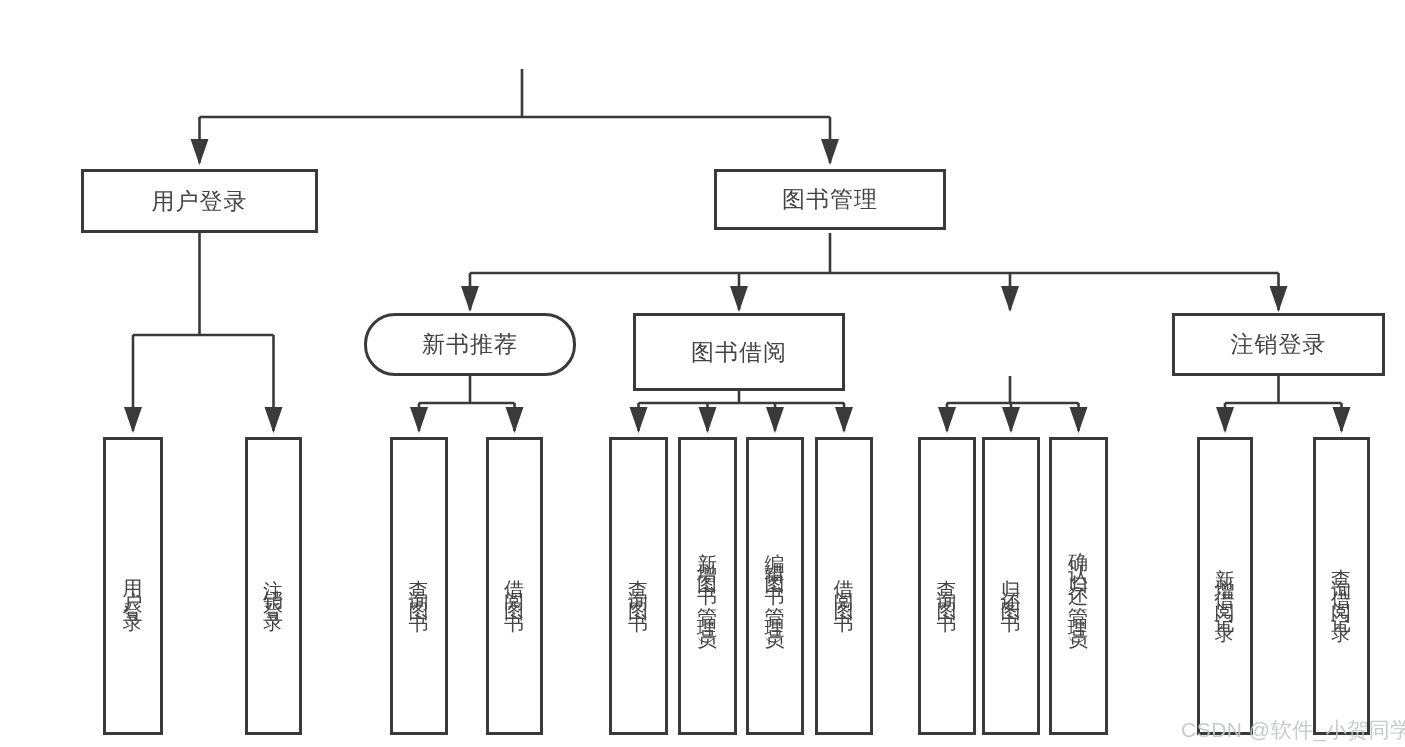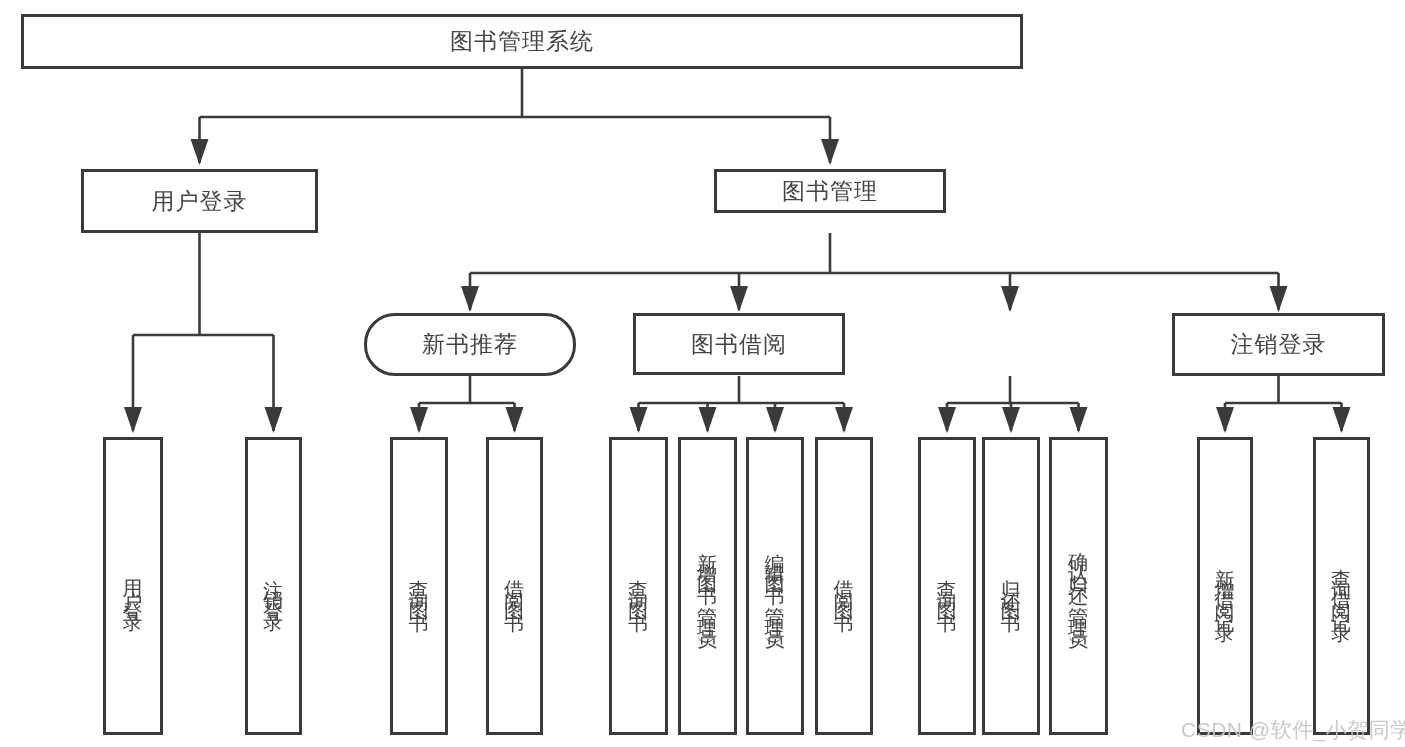--- a/index.html
+++ b/index.html
@@ -90,35 +90,32 @@
       <line x1="947" y1="403" x2="947" y2="431" marker-end="url(#arrow)"></line>
       <line x1="1011" y1="403" x2="1011" y2="431" marker-end="url(#arrow)"></line>
       <line x1="1078.5" y1="403" x2="1078.5" y2="431" marker-end="url(#arrow)"></line>
 
       <path d="M1278.5 376 V403 M1225 403 H1341.5"></path>
       <line x1="1225" y1="403" x2="1225" y2="431" marker-end="url(#arrow)"></line>
       <line x1="1341.5" y1="403" x2="1341.5" y2="431" marker-end="url(#arrow)"></line>
     </g>
   </svg>
 
-  <div class="node" style="left:21px; top:14px; width:1002px; height:55px;">
-    <span>图书管理系统</span>
-  </div>
 
   <div class="node" style="left:81px; top:169px; width:237px; height:64px;">
     <span>用户登录</span>
   </div>
-  <div class="node" style="left:714px; top:169px; width:232px; height:44px;">
+  <div class="node" style="left:714px; top:169px; width:232px; height:61px;">
     <span>图书管理</span>
   </div>
 
   <div class="node" style="left:364px; top:313px; width:212px; height:63px;border-radius:31px;">
     <span>新书推荐</span>
   </div>
-  <div class="node" style="left:633px; top:313px; width:212px; height:62px;">
+  <div class="node" style="left:633px; top:313px; width:212px; height:78px;">
     <span>图书借阅</span>
   </div>
   <div class="node" style="left:1172px; top:313px; width:213px; height:63px;">
     <span>注销登录</span>
   </div>
 
   <div class="node leaf" style="left:103px; top:437px; width:60px; height:298px;">
     <span class="vtext">用户登录</span>
   </div>
   <div class="node leaf" style="left:245px; top:437px; width:57px; height:298px;">

